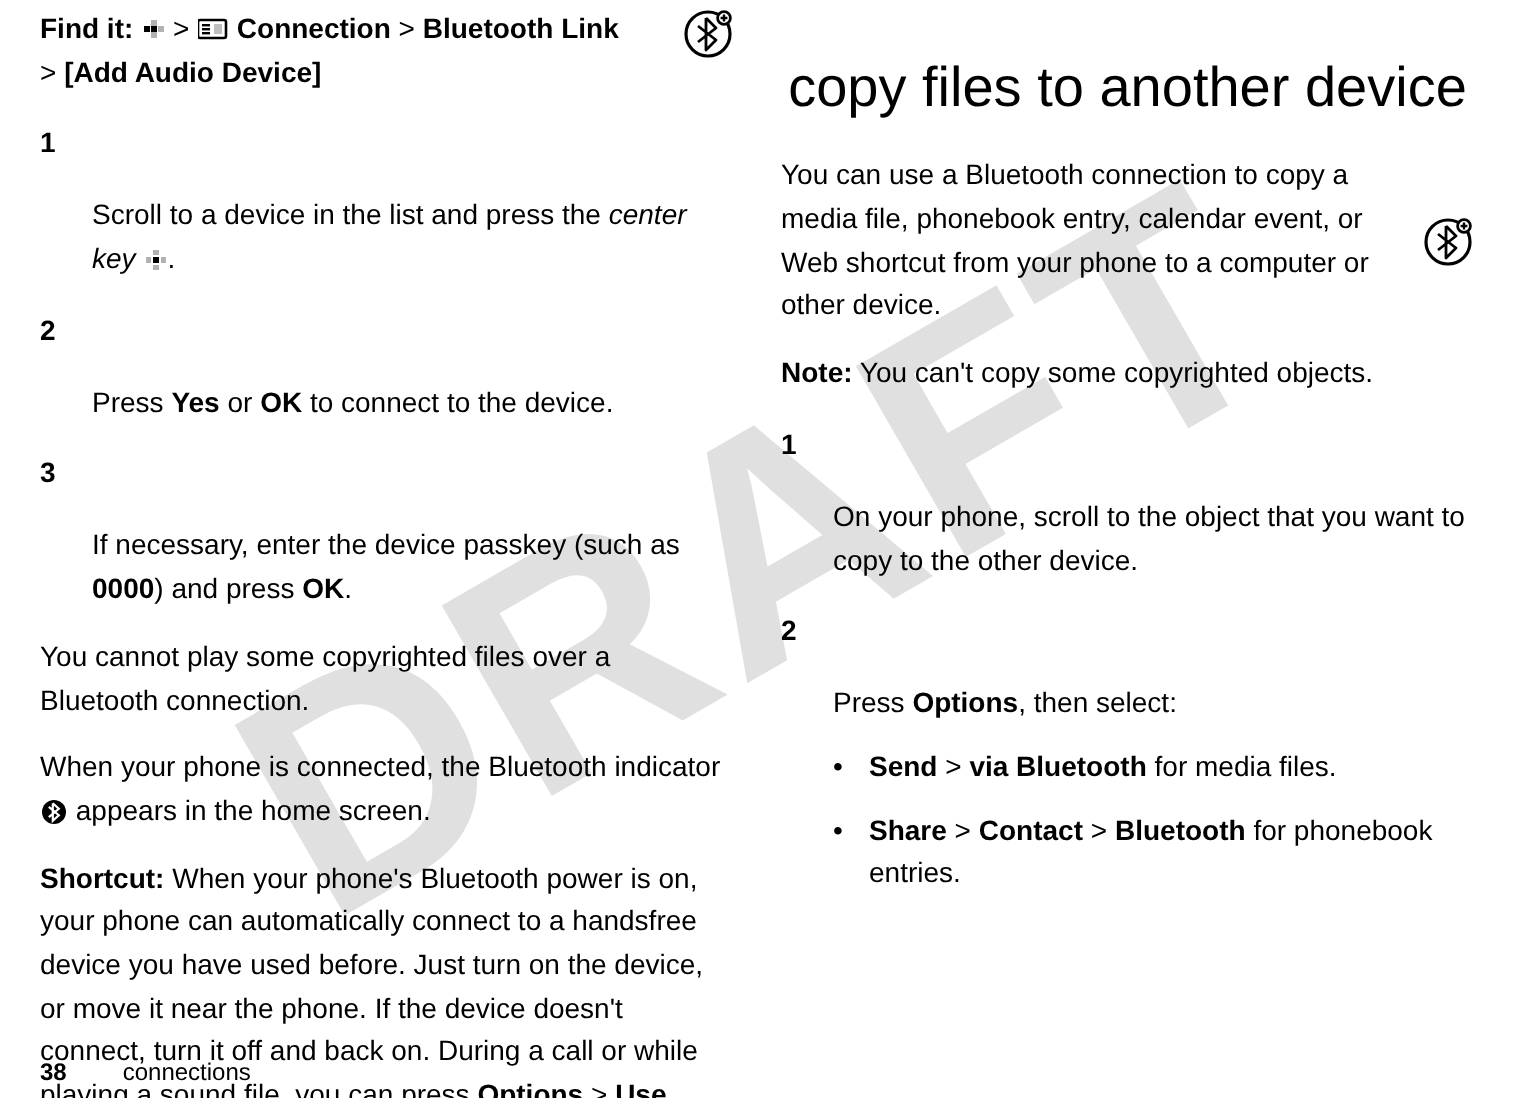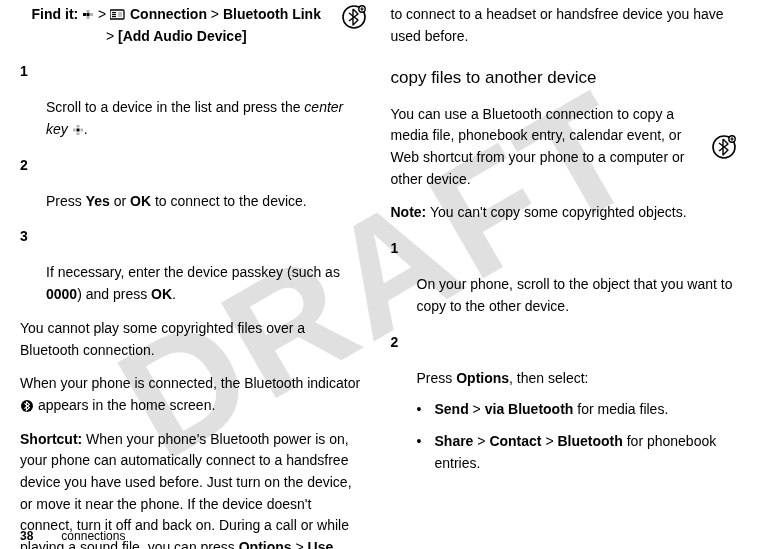--- a/index.html
+++ b/index.html
@@ -37,40 +37,40 @@
     flex: 1;
     font-size: 14px;
     line-height: 1.55;
     color: #000;
   }
   .findit-line {
     display: flex;
     align-items: flex-start;
     justify-content: space-between;
     gap: 8px;
-    text-align: center;
   }
   .findit-text { flex: 1; }
   .condensed { font-family: "Arial Narrow", Arial, sans-serif; font-stretch: condensed; font-weight: 700; }
   .dot-icon { display:inline-block; vertical-align: middle; line-height:0; }
   .para { margin-top: 12px; }
   .step {
     display: flex;
     gap: 14px;
     margin-top: 14px;
   }
   .step-num { font-weight: 700; width: 12px; flex-shrink:0; }
   .step-body { flex: 1; margin-top: 36px; }
   .italic { font-style: italic; }
   .bold { font-weight: 700; }
   .h2 {
-    font-size: 17px;
+    font-size: 28px;
     font-weight: 400;
     margin-top: 18px;
     margin-bottom: 4px;
+    text-align: center;
   }
   .row-with-icon {
     display: flex;
     align-items: center;
     gap: 8px;
   }
   .row-with-icon .txt { flex: 1; }
   .bt-badge {
     flex-shrink: 0;
   }
@@ -184,21 +184,20 @@
       </span>
       <span> appears in the home screen.</span>
     </p>
 
     <p class="para">
       <span class="bold">Shortcut:</span><span> When your phone's Bluetooth power is on, your phone can automatically connect to a handsfree device you have used before. Just turn on the device, or move it near the phone. If the device doesn't connect, turn it off and back on. During a call or while playing a sound file, you can press </span><span class="condensed">Options</span><span> &gt; </span><span class="condensed">Use Bluetooth</span>
     </p>
   </div>
 
   <div class="col">
-    <p>to connect to a headset or handsfree device you have used before.</p>
 
 
     <div class="h2">copy files to another device</div>
 
     <div class="row-with-icon para">
       <div class="txt">You can use a Bluetooth connection to copy a media file, phonebook entry, calendar event, or Web shortcut from your phone to a computer or other device.</div>
       <span class="bt-badge">
         <svg width="26" height="26" viewBox="0 0 26 26">
             <circle cx="13" cy="13" r="11" fill="none" stroke="#000" stroke-width="1.6"></circle>
             <path d="M12 5 L12 21 L17 16 L8 9 M12 5 L17 10 L8 17" fill="none" stroke="#000" stroke-width="1.4" stroke-linejoin="round"></path>

